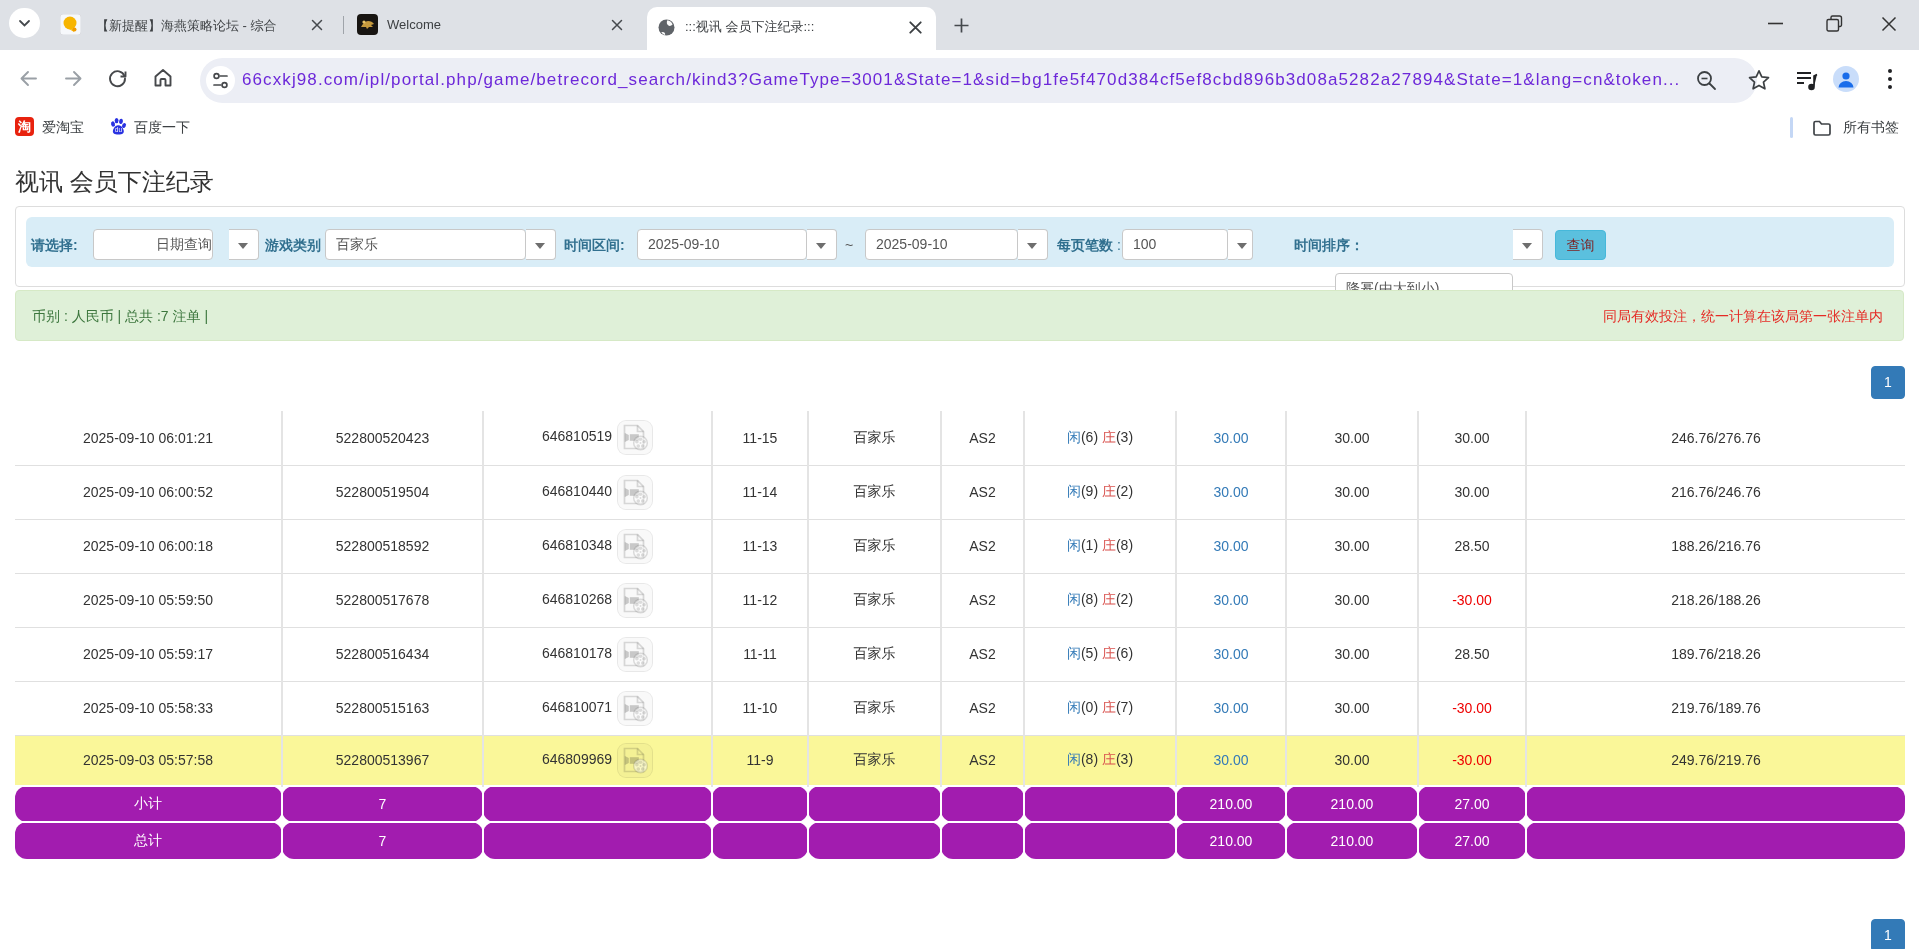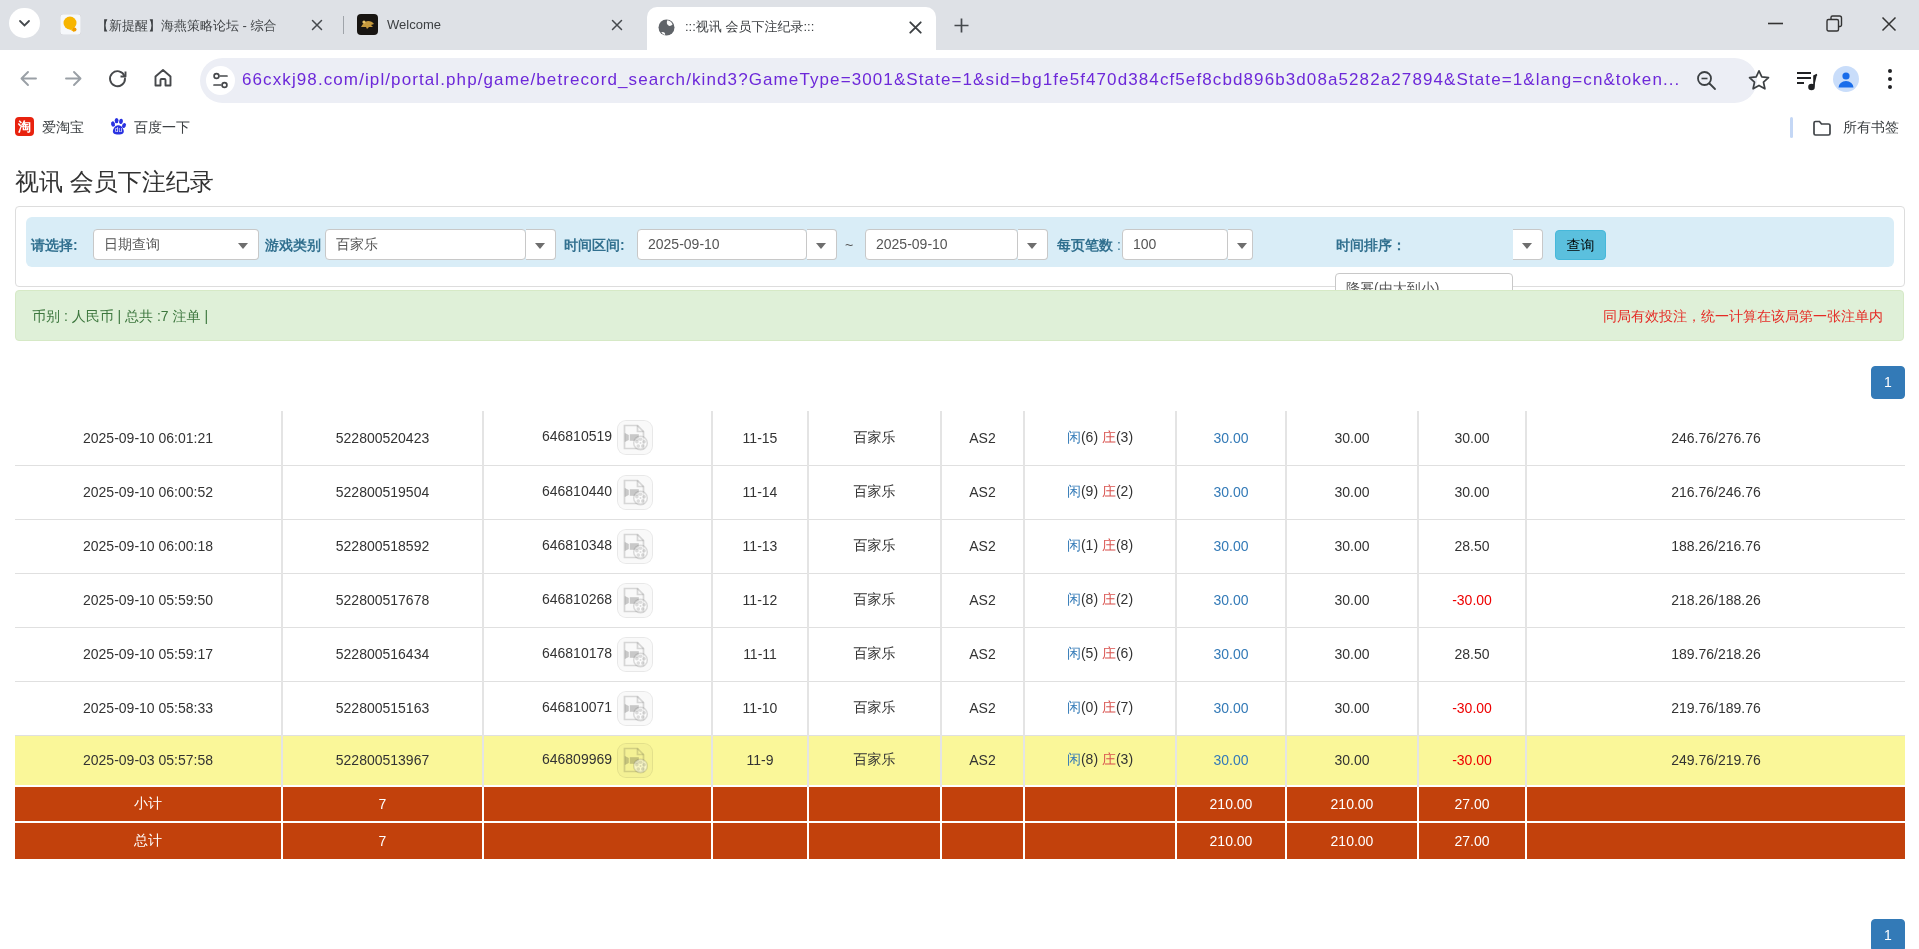--- a/index.html
+++ b/index.html
@@ -20,36 +20,36 @@
 .bmtext { position:absolute; top:119px; font-size:14px; color:#3c4043; }
 #ptitle { position:absolute; left:15px; top:166px; font-size:24px; color:#333; }
 #filterbox { position:absolute; left:15px; top:206px; width:1890px; height:81px; border:1px solid #ddd; border-radius:4px; background:#fff; }
 #bluebar { position:absolute; left:26px; top:217px; width:1868px; height:50px; background:#d9edf7; border-radius:6px; }
 .flabel { position:absolute; top:237px; font-size:14px; font-weight:bold; color:#31708f; line-height:16px; }
 .combo { position:absolute; top:229px; height:31px; background:#fff; border:1px solid #c8c8c8; border-radius:4px;
   font-size:14px; color:#555; line-height:29px; padding-left:10px; }
 .carrow { position:absolute; top:229px; height:31px; width:30px; background:#fff; border:1px solid #c8c8c8; border-left:none; border-radius:0 4px 4px 0; }
 .carrow:before { content:""; position:absolute; left:9px; top:13px; border-left:5px solid transparent; border-right:5px solid transparent; border-top:6px solid #6e6e6e; }
 #qbtn { position:absolute; left:1555px; top:230px; width:51px; height:30px; background:#5bc0de; border:1px solid #46b8da; border-radius:4px;
-  color:#000000; font-size:14px; text-align:center; line-height:28px; }
+  color:#7f1d1d; font-size:14px; text-align:center; line-height:28px; }
 #greenbar { position:absolute; left:15px; top:290px; width:1889px; height:51px; background:#dff0d8; border:1px solid #d6e9c6; border-radius:4px; }
 #greenbar .gl { position:absolute; left:16px; top:17px; font-size:14px; color:#3c763d; }
 #greenbar .gr { position:absolute; right:20px; top:17px; font-size:14px; color:#e52b25; }
 .pag { position:absolute; left:1871px; width:34px; height:33px; background:#337ab7; border:1px solid #337ab7; border-radius:4px;
   color:#fff; font-size:14px; text-align:center; line-height:31px; }
 
 #btable { position:absolute; left:15px; top:411px; width:1890px; border-collapse:collapse; table-layout:fixed; }
 #btable th { background:#1c1c1c; color:#fff; font-size:14px; font-weight:bold; height:35px; text-align:center;
   border-left:3px solid #fff; }
 #btable th:first-child { border-left:none; }
 #btable td { height:54px; text-align:center; font-size:14px; color:#333; border-bottom:1px solid #e0e0e0;
   border-left:2px solid #e4e4e4; }
 #btable td:first-child { border-left:none; }
 #btable tr.yrow td { background:#faf799; height:51px; }
-#btable tr.srow td { background:#c2410c; color:#fff; border-left:2px solid #fff; border-bottom:none; font-size:14px; }
+#btable tr.srow td { background:#a21caf; color:#fff; border-left:2px solid #fff; border-bottom:none; font-size:14px;border-radius:12px; }
 #btable tr.srow td:first-child { border-left:none; }
 #btable tr.srow1 td { border-top:2px solid #fff; height:36px; }
 #btable tr.srow2 td { border-top:2px solid #fff; height:37px; }
 #btable td.blue { color:#337ab7; }
 #btable td.red { color:#ee0000; }
 .xian { color:#337ab7; }
 .zhuang { color:#d9534f; }
 .vbtn { display:inline-block; position:relative; vertical-align:middle; width:36px; height:35px; background:rgba(0,0,0,0.025); border:1px solid rgba(0,0,0,0.07); border-radius:9px; margin-left:5px; }
 </style>
 </head>
@@ -174,35 +174,35 @@
   <div class="abs" style="left:1790px;top:117px;width:3px;height:21px;background:#c4d7f5;border-radius:2px;"></div>
   <svg class="abs" style="left:1812px;top:118px" width="20" height="20" viewBox="0 0 20 20">
       <path d="M2 5 a1.5 1.5 0 0 1 1.5 -1.5 h4 l2 2.5 h7 a1.5 1.5 0 0 1 1.5 1.5 v8 a1.5 1.5 0 0 1 -1.5 1.5 h-13 a1.5 1.5 0 0 1 -1.5 -1.5 z" fill="none" stroke="#3f4347" stroke-width="1.7"></path>
     </svg>
   <div class="bmtext" style="left:1843px;">所有书签</div>
 </div>
 <div id="ptitle">视讯 会员下注纪录</div>
 <div id="filterbox"></div>
 <div id="bluebar"></div>
 <div class="flabel" style="left:31px;">请选择:</div>
-<div class="combo" style="left:93px;width:164px;">日期查询</div>
+<div class="combo" style="left:93px;width:120px;text-align:right;">日期查询</div>
 <div class="carrow" style="left:229px;"></div>
 <div class="flabel" style="left:265px;">游戏类别</div>
 <div class="combo" style="left:325px;width:201px;">百家乐</div>
 <div class="carrow" style="left:526px;"></div>
 <div class="flabel" style="left:564px;">时间区间:</div>
 <div class="combo" style="left:637px;width:170px;">2025-09-10</div>
 <div class="carrow" style="left:807px;"></div>
 <div class="flabel" style="left:845px;font-weight:normal;color:#555;">~</div>
 <div class="combo" style="left:865px;width:153px;">2025-09-10</div>
 <div class="carrow" style="left:1018px;"></div>
 <div class="flabel" style="left:1057px;">每页笔数<span style="font-weight:normal"> :</span></div>
 <div class="combo" style="left:1122px;width:106px;">100</div>
 <div class="carrow" style="left:1228px;width:25px;"></div>
-<div class="flabel" style="left:1304px;padding-left:32px;">时间排序：</div>
+<div class="flabel" style="left:1262px;padding-left:32px;">时间排序：</div>
 <div class="combo" style="left:1335px;width:178px;margin-top:44px;">降幂(由大到小)</div>
 <div class="carrow" style="left:1513px;"></div>
 <div id="qbtn">查询</div>
 <div id="greenbar">
   <div class="gl">币别 : 人民币 | 总共 :7 注单 |</div>
   <div class="gr">同局有效投注，统一计算在该局第一张注单内</div>
 </div>
 <div class="pag" style="top:366px;">1</div>
 <table id="btable">
   <colgroup>

